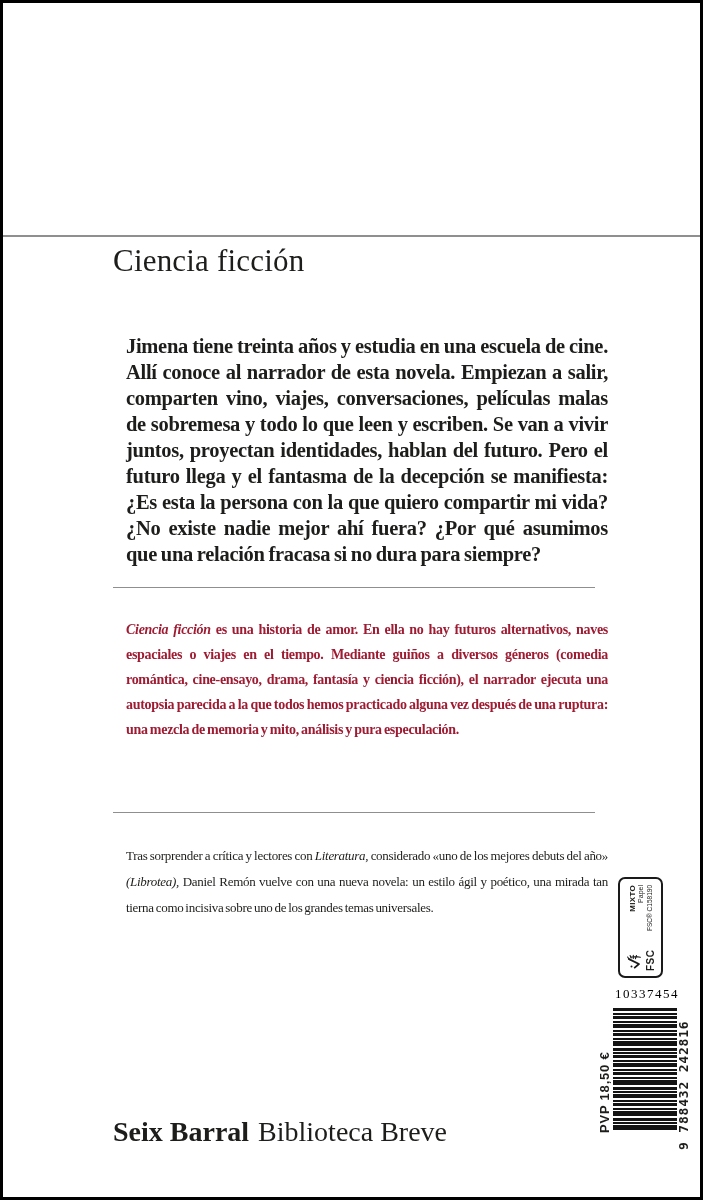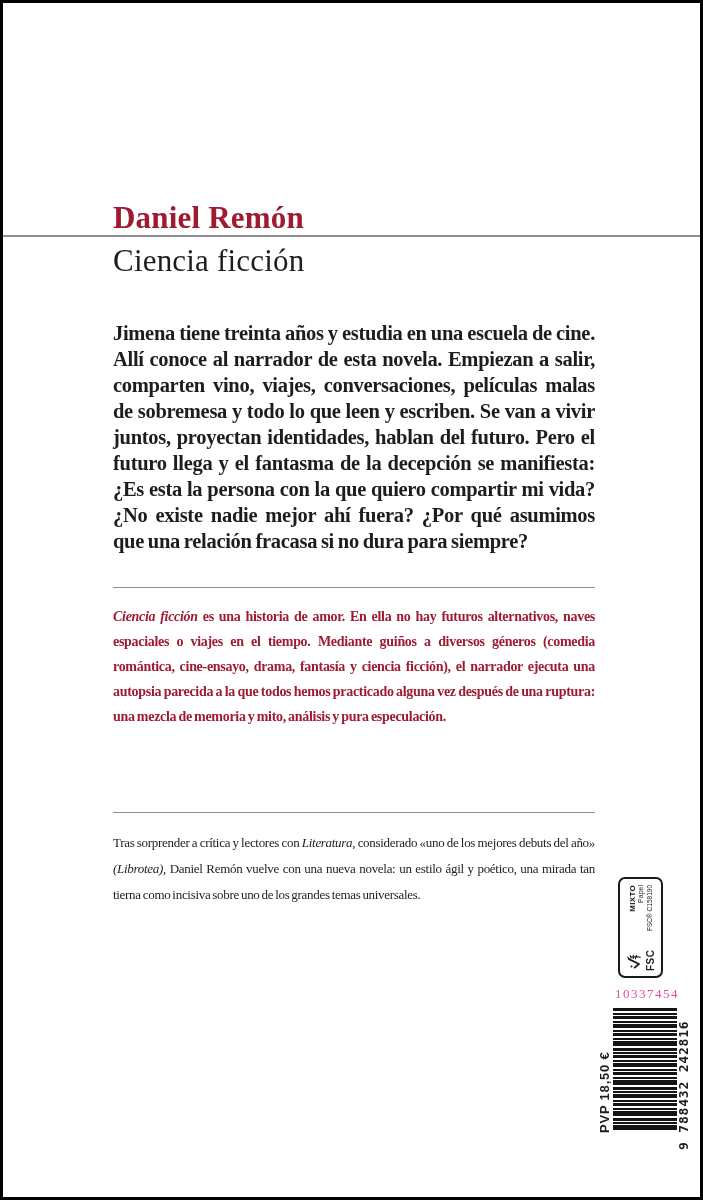--- a/index.html
+++ b/index.html
@@ -23,21 +23,21 @@
   .author{
     position:absolute;left:113px;top:202px;margin:0;z-index:2;
     font-size:31px;line-height:32px;font-weight:bold;color:var(--red);letter-spacing:.2px;
   }
   .title{
     position:absolute;left:113px;top:244px;margin:0;
     font-size:31px;line-height:34px;font-weight:normal;letter-spacing:.2px;
   }
 
   .p{
-    position:absolute;left:113px;width:482px;margin:0;
+    position:absolute;left:113px;width:482px;margin:13px;
     text-align:justify;hyphens:auto;-webkit-hyphens:auto;
     letter-spacing:-.3px;word-spacing:-1px;
   }
   .p1{top:320px;font-size:20.5px;line-height:26px;font-weight:bold;}
   .p2{top:604px;font-size:14px;line-height:25px;font-weight:bold;color:var(--red);}
   .p3{top:830px;font-size:13px;line-height:26px;}
   .it{font-style:italic;}
 
   .publisher{position:absolute;left:113px;top:1088px;font-size:28px;line-height:32px;white-space:nowrap;}
   .publisher .pub-name{font-weight:bold;margin-right:9px;}
@@ -53,21 +53,21 @@
   }
   .fsc-logo{display:flex;flex-direction:column;align-items:center;line-height:1;}
   .fsc-brand{font-weight:bold;font-size:10px;letter-spacing:.5px;margin-top:1px;}
   .fsc-text{text-align:right;line-height:1.2;}
   .fsc-l1{font-weight:bold;font-size:8px;letter-spacing:.3px;}
   .fsc-l2{font-size:7px;}
   .fsc-l3{font-size:6.5px;}
 
   .itemnum{
     position:absolute;left:605px;top:986px;width:84px;margin:0;text-align:center;
-    font-size:13px;letter-spacing:1.5px;color:#ec4899;
+    font-size:13px;letter-spacing:1.5px;color:#000000;
   }
 
   .barcode{position:absolute;left:613px;top:1008px;width:64px;height:122px;}
 
   .price{
     position:absolute;left:597px;top:1133px;margin:0;white-space:nowrap;
     transform-origin:0 0;transform:rotate(-90deg);
     font-family:"Liberation Sans",sans-serif;font-weight:bold;font-size:13px;letter-spacing:.8px;
   }
   .isbn{
@@ -76,33 +76,33 @@
     font-family:"DejaVu Sans Mono",monospace;font-size:13px;letter-spacing:.8px;font-weight:bold;
   }
 </style>
 </head>
 <body>
 
 <div class="page">
 
   <div class="hr-full"></div>
 
-  <h1 class="author">Daniel Remón</h1>
   <h2 class="title">Ciencia ficción</h2>
 
   <p class="p p1">Jimena tiene treinta años y estudia en una escuela de cine. Allí conoce al narrador de esta novela. Empiezan a salir, comparten vino, viajes, conversaciones, películas malas de sobremesa y todo lo que leen y escriben. Se van a vivir juntos, proyectan identidades, hablan del futuro. Pero el futuro llega y el fantasma de la decepción se manifiesta: ¿Es esta la persona con la que quiero compartir mi vida? ¿No existe nadie mejor ahí fuera? ¿Por qué asumimos que una relación fracasa si no dura para siempre?</p>
 
   <div class="col-rule rule-1"></div>
 
   <p class="p p2"><span class="it">Ciencia ficción</span><span> es una historia de amor. En ella no hay futuros alternativos, naves espaciales o viajes en el tiempo. Mediante guiños a diversos géneros (comedia romántica, cine-ensayo, drama, fantasía y ciencia ficción), el narrador ejecuta una autopsia parecida a la que todos hemos practicado alguna vez después de una ruptura: una mezcla de memoria y mito, análisis y pura especulación.</span></p>
 
   <div class="col-rule rule-2"></div>
 
   <p class="p p3"><span>Tras sorprender a crítica y lectores con </span><span class="it">Literatura</span><span>, considerado «uno de los mejores debuts del año» </span><span class="it">(Librotea),</span><span> Daniel Remón vuelve con una nueva novela: un estilo ágil y poético, una mirada tan tierna como incisiva sobre uno de los grandes temas universales.</span></p>
 
+  <p class="publisher"><span class="pub-name">Seix Barral</span><span class="pub-collection">Biblioteca Breve</span></p>
 
   <div class="fsc">
     <div class="fsc-inner">
       <div class="fsc-logo">
         <span>
           <svg width="17" height="16" viewBox="0 0 24 22" fill="none">
             <path d="M2 12 L7 18 L14 4" stroke="#1a1a1a" stroke-width="2.6" stroke-linecap="round" stroke-linejoin="round"></path>
             <path d="M14 4 L17 2 M15.5 7 L19 5.5 M15 10 L19.5 10 M14.5 13 L19 14.5 M17 6 L17.5 14 L16.5 20" stroke="#1a1a1a" stroke-width="1.5" stroke-linecap="round"></path>
             <circle cx="3.5" cy="7.5" r="1.4" fill="#1a1a1a"></circle>
           </svg>

